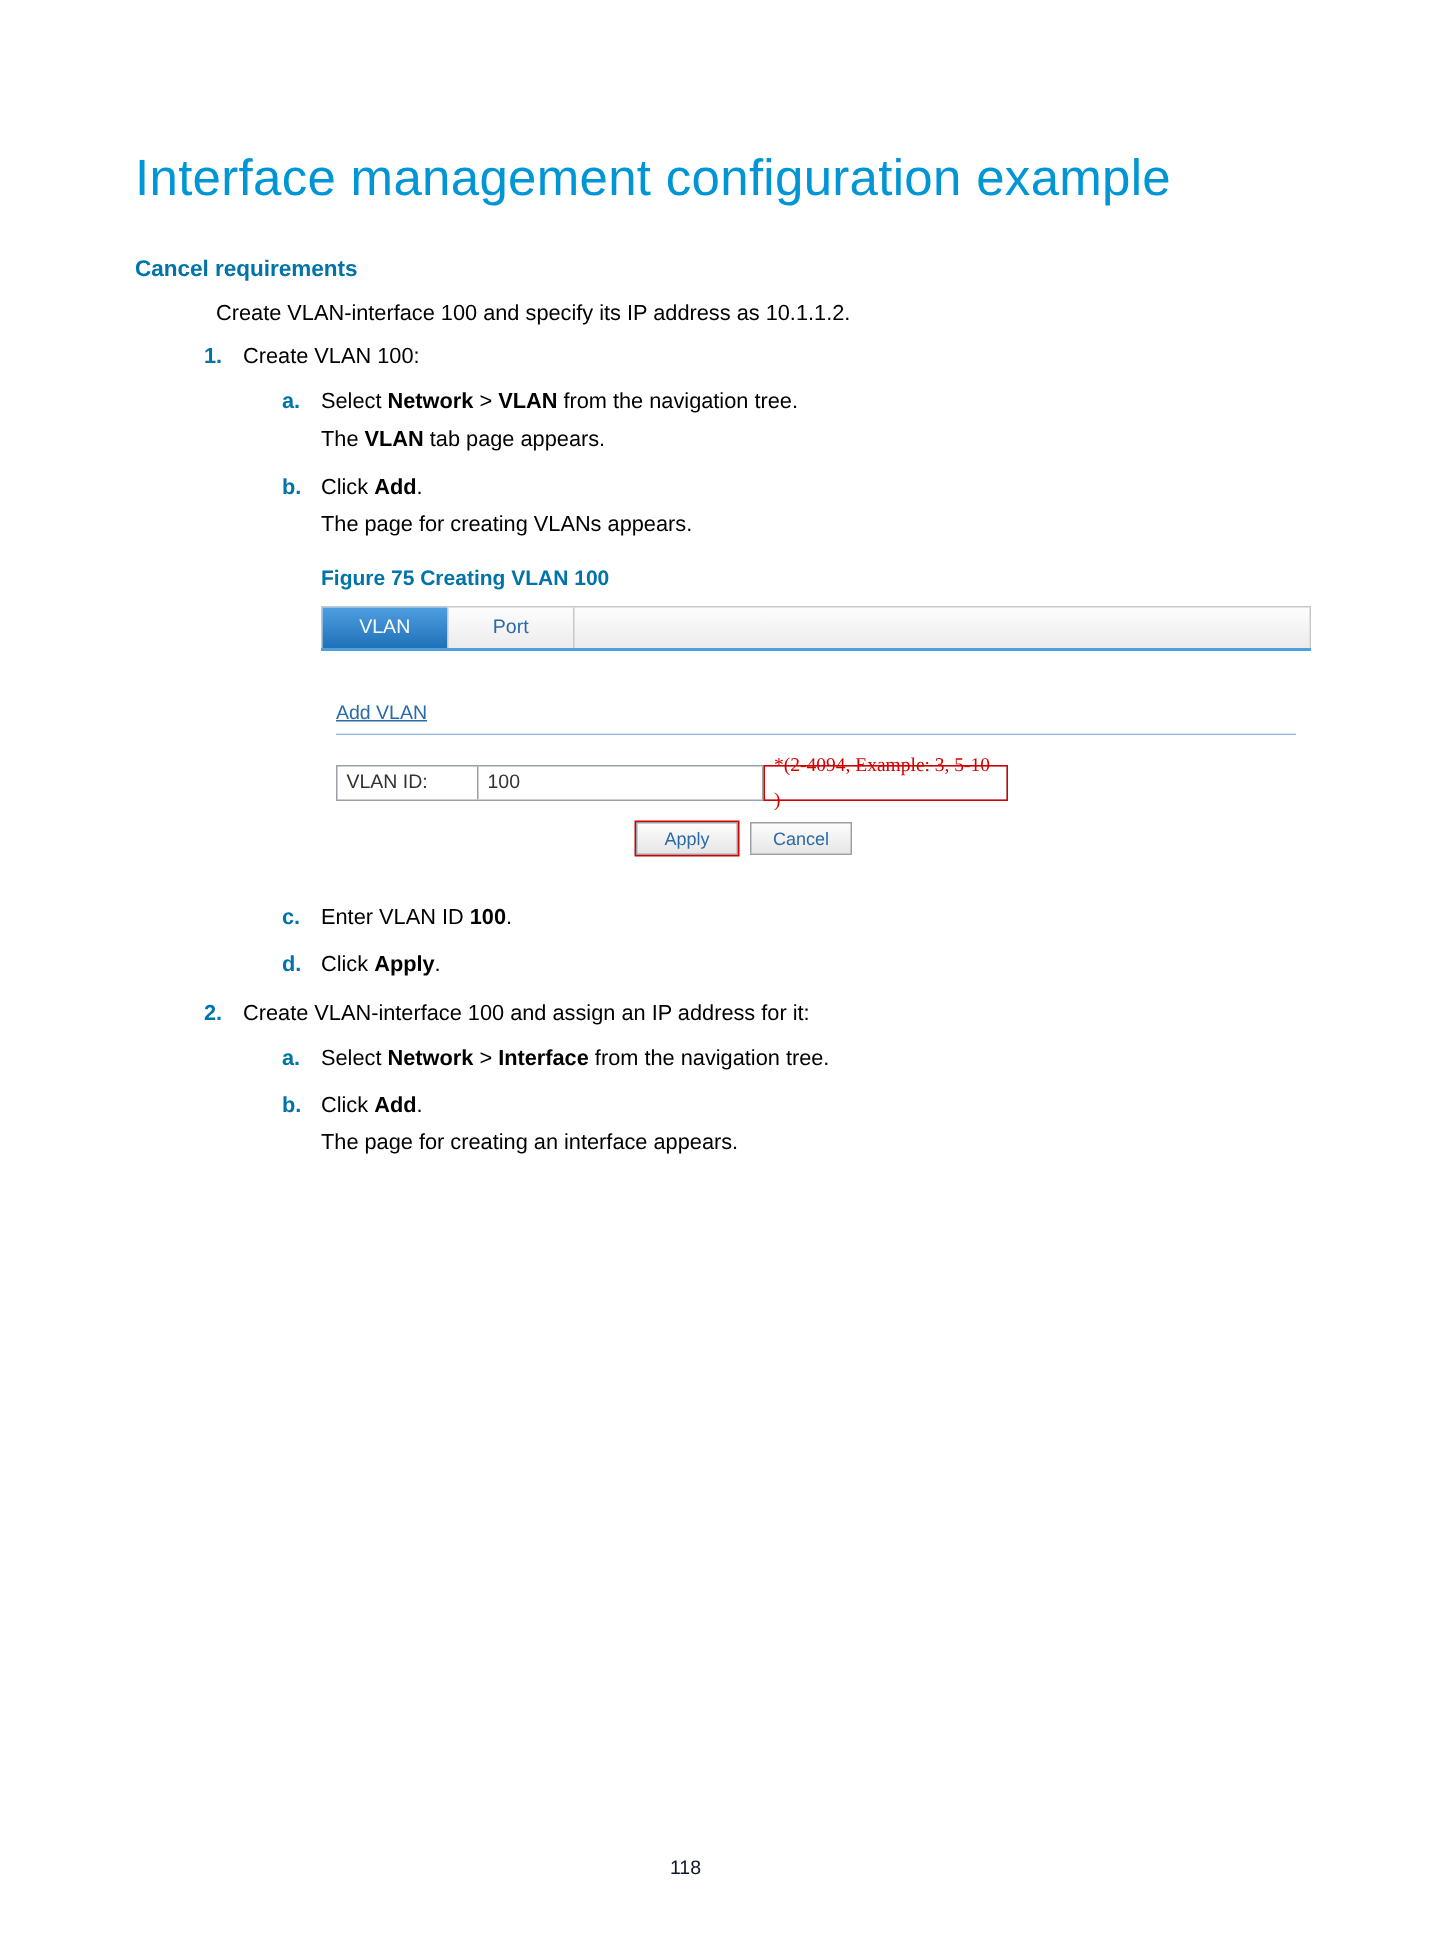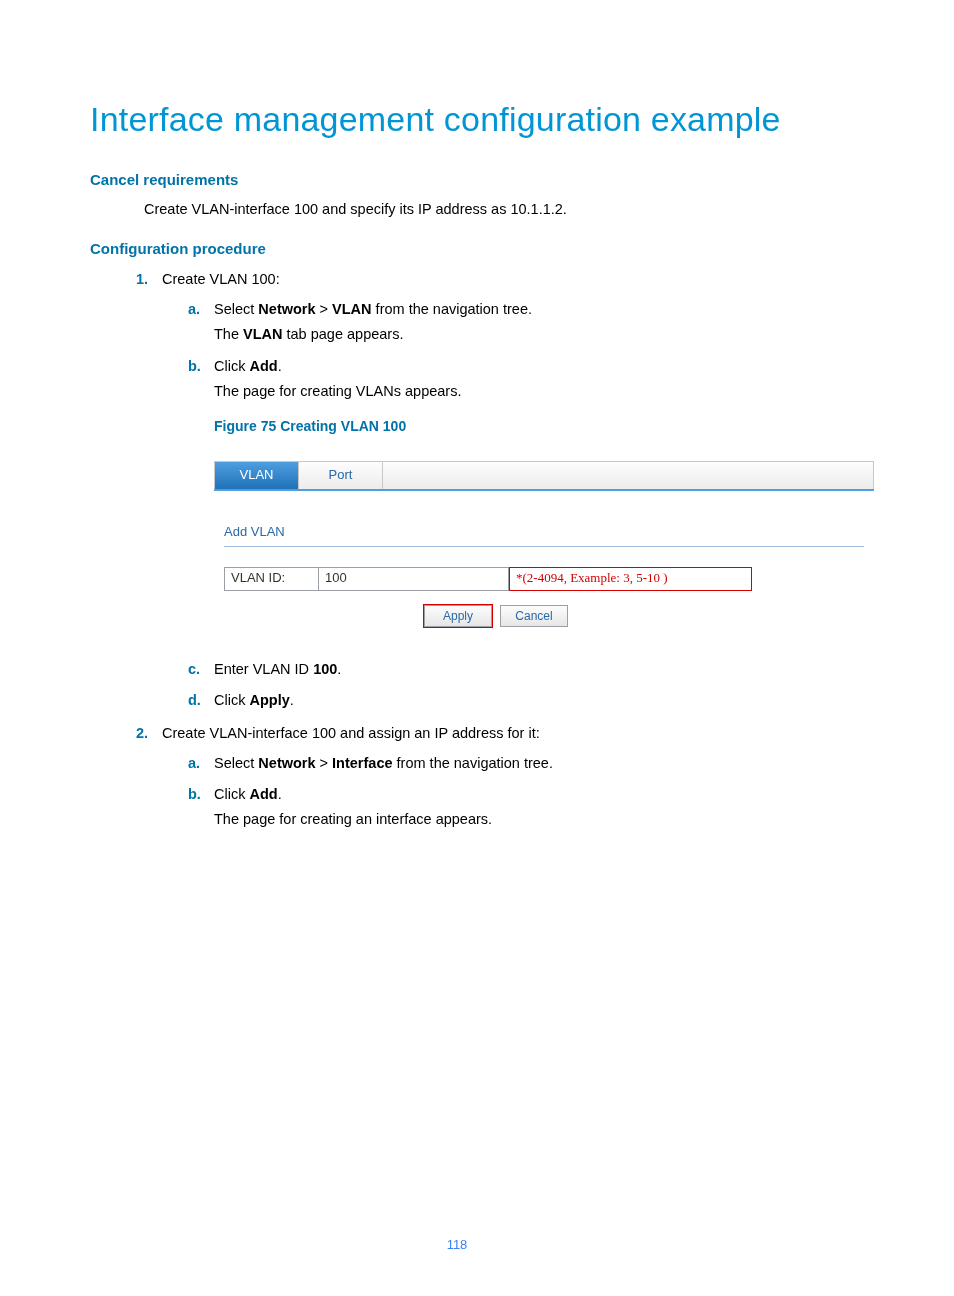--- a/index.html
+++ b/index.html
@@ -70,21 +70,21 @@
     top: 0;
     color: #0073a8;
     font-weight: bold;
   }
   .bold { font-weight: bold; }
   .fig-caption {
     color: #0073a8;
     font-weight: bold;
     font-size: 14px;
     margin-top: 10px;
-    margin-bottom: 22px;
+    margin-bottom: 6px;
   }
   .figure-box {
     width: 660px;
     font-family: "Segoe UI", Tahoma, sans-serif;
     font-size: 13px;
   }
   .tab-row {
     display: flex;
     height: 28px;
     border-top: 1px solid #c8c8c8;
@@ -109,31 +109,32 @@
     height: 2px;
     background: #4e9ee0;
   }
   .fig-body {
     padding: 30px 10px 4px 10px;
   }
   .section-title {
     color: #2a6aa6;
     font-size: 13px;
     margin-bottom: 2px;
+    text-decoration: underline;
   }
   .line-rule {
     height: 1px;
     background: linear-gradient(to top,#7fa9d4 0%,#bcd2e8 100%);
     margin-bottom: 6px;
   }
   .form-row {
     display: flex;
     align-items: stretch;
     border: 1px solid #9aa0a6;
-    width: 528px;
+    width: 448px;
     height: 24px;
     margin-top: 20px;
   }
   .form-label {
     width: 94px;
     display: flex;
     align-items: center;
     padding-left: 6px;
     border-right: 1px solid #9aa0a6;
     color: #333;
@@ -186,33 +187,32 @@
     outline: 1px solid #d40000;
     outline-offset: 0;
   }
   .page-num {
     position: absolute;
     bottom: 44px;
     left: 0;
     width: 914px;
     text-align: center;
     font-size: 13px;
-    color: #3b82f6;
+    color: #0f172a;
   }
 </style>
 </head>
 <body>
 
 <div class="page">
   <h1 class="title">Interface management configuration example</h1>
 
   <h2 class="subhead">Cancel requirements</h2>
   <p class="body-text indent1">Create VLAN-interface 100 and specify its IP address as 10.1.1.2.</p>
 
-  <h2 class="subhead">Configuration procedure</h2>
 
   <ol class="num">
     <li>
       <span class="marker">1.</span>
       <span>Create VLAN 100:</span>
 
       <ol class="alpha">
         <li>
           <span class="marker">a.</span>
           <span>Select </span><span class="bold">Network</span><span> &gt; </span><span class="bold">VLAN</span><span> from the navigation tree.</span>

